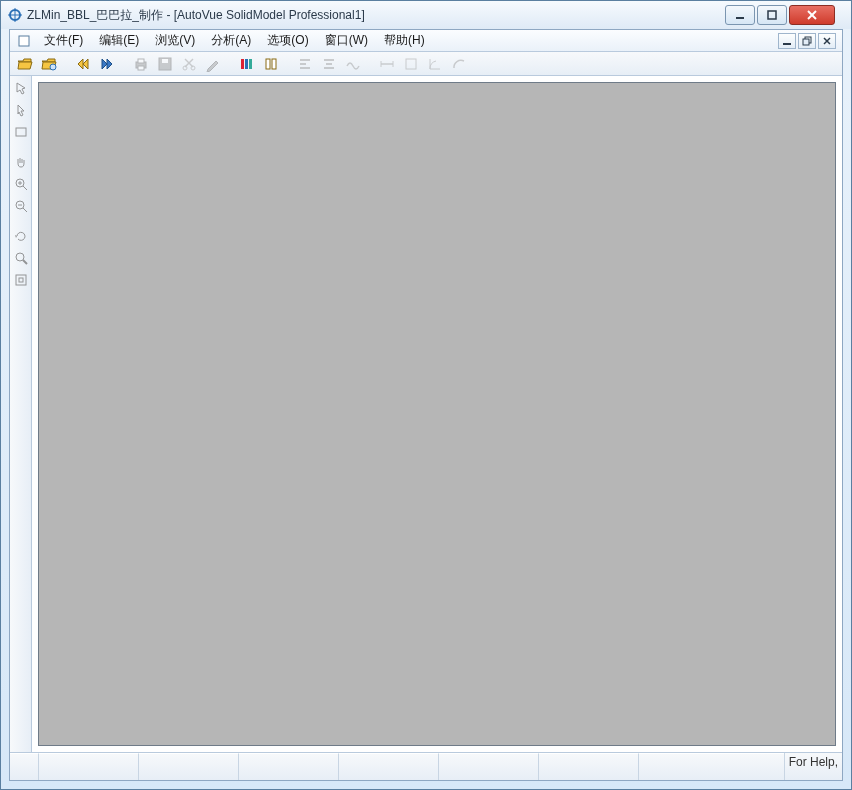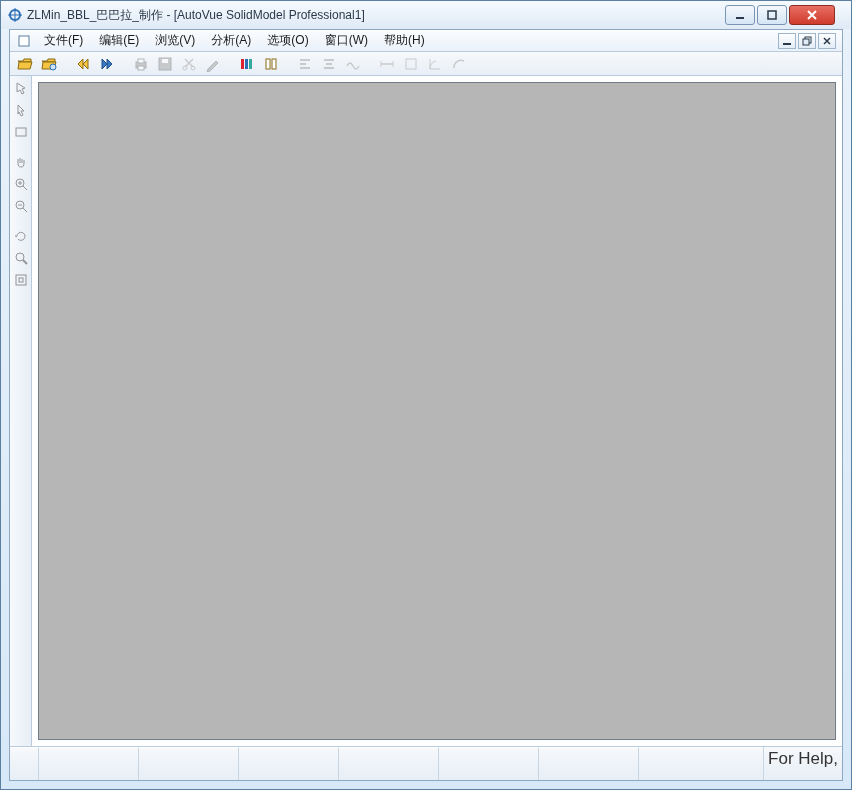--- a/index.html
+++ b/index.html
@@ -32,21 +32,21 @@
 .tbtn.disabled { opacity:0.45; }
 
 
 .workspace { flex:1; display:flex; background:#fff; }
 .left-toolbar { width:22px; background: linear-gradient(90deg,#f7f9fb,#e7eef6); border-right:1px solid #b9cadd; display:flex; flex-direction:column; align-items:center; padding-top:2px; gap:2px; }
 .lbtn { width:20px; height:20px; display:flex; align-items:center; justify-content:center; border:1px solid transparent; opacity:0.7; }
 .canvas-wrap { flex:1; padding:6px 6px 6px 6px; display:flex; }
 .canvas { flex:1; background:#b6b6b6; border:1px solid #6f7b88; }
 
 
-.statusbar { height:34px; background: linear-gradient(#f7f9fb,#e7eef6); border-top:1px solid #b9cadd; display:flex; align-items:stretch; font-size:17px; color:#333; }
+.statusbar { height:28px; background: linear-gradient(#f7f9fb,#e7eef6); border-top:1px solid #b9cadd; display:flex; align-items:stretch; font-size:12px; color:#333; }
 .status-cell { border-left:1px solid #c8d5e3; border-top:1px solid #fff; padding:2px 4px; }
 .status-cell:first-child{ border-left:none; }
 .status-spacer { flex:1; }
 .status-help { padding:2px 4px; border-left:1px solid #c8d5e3; white-space:nowrap; }
 
 
 .ic-yellow { fill:#f5c542; stroke:#8a6b13; }
 .ic-gray { fill:#9a9a9a; stroke:#6d6d6d; }
 .ic-gray-l { stroke:#9a9a9a; fill:none; }
 </style>

